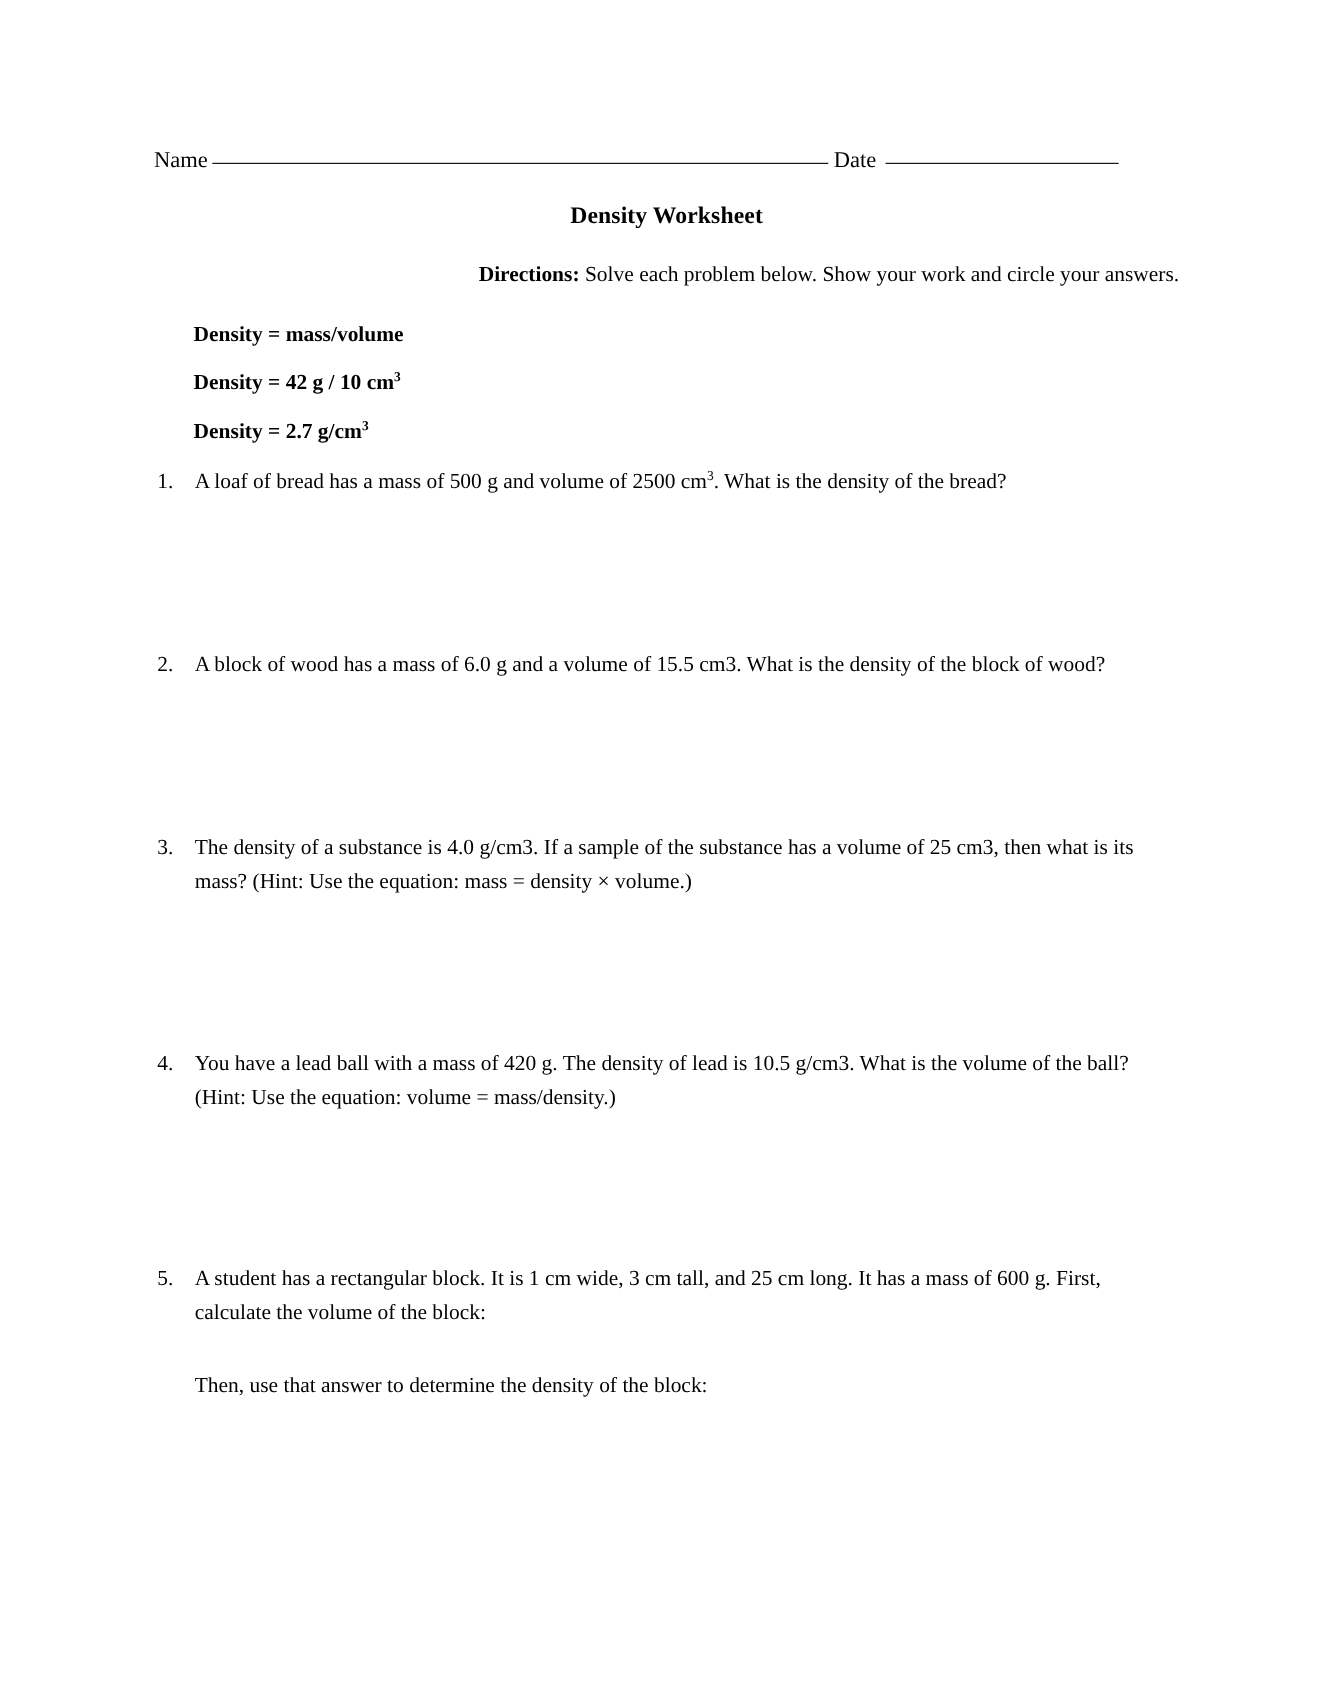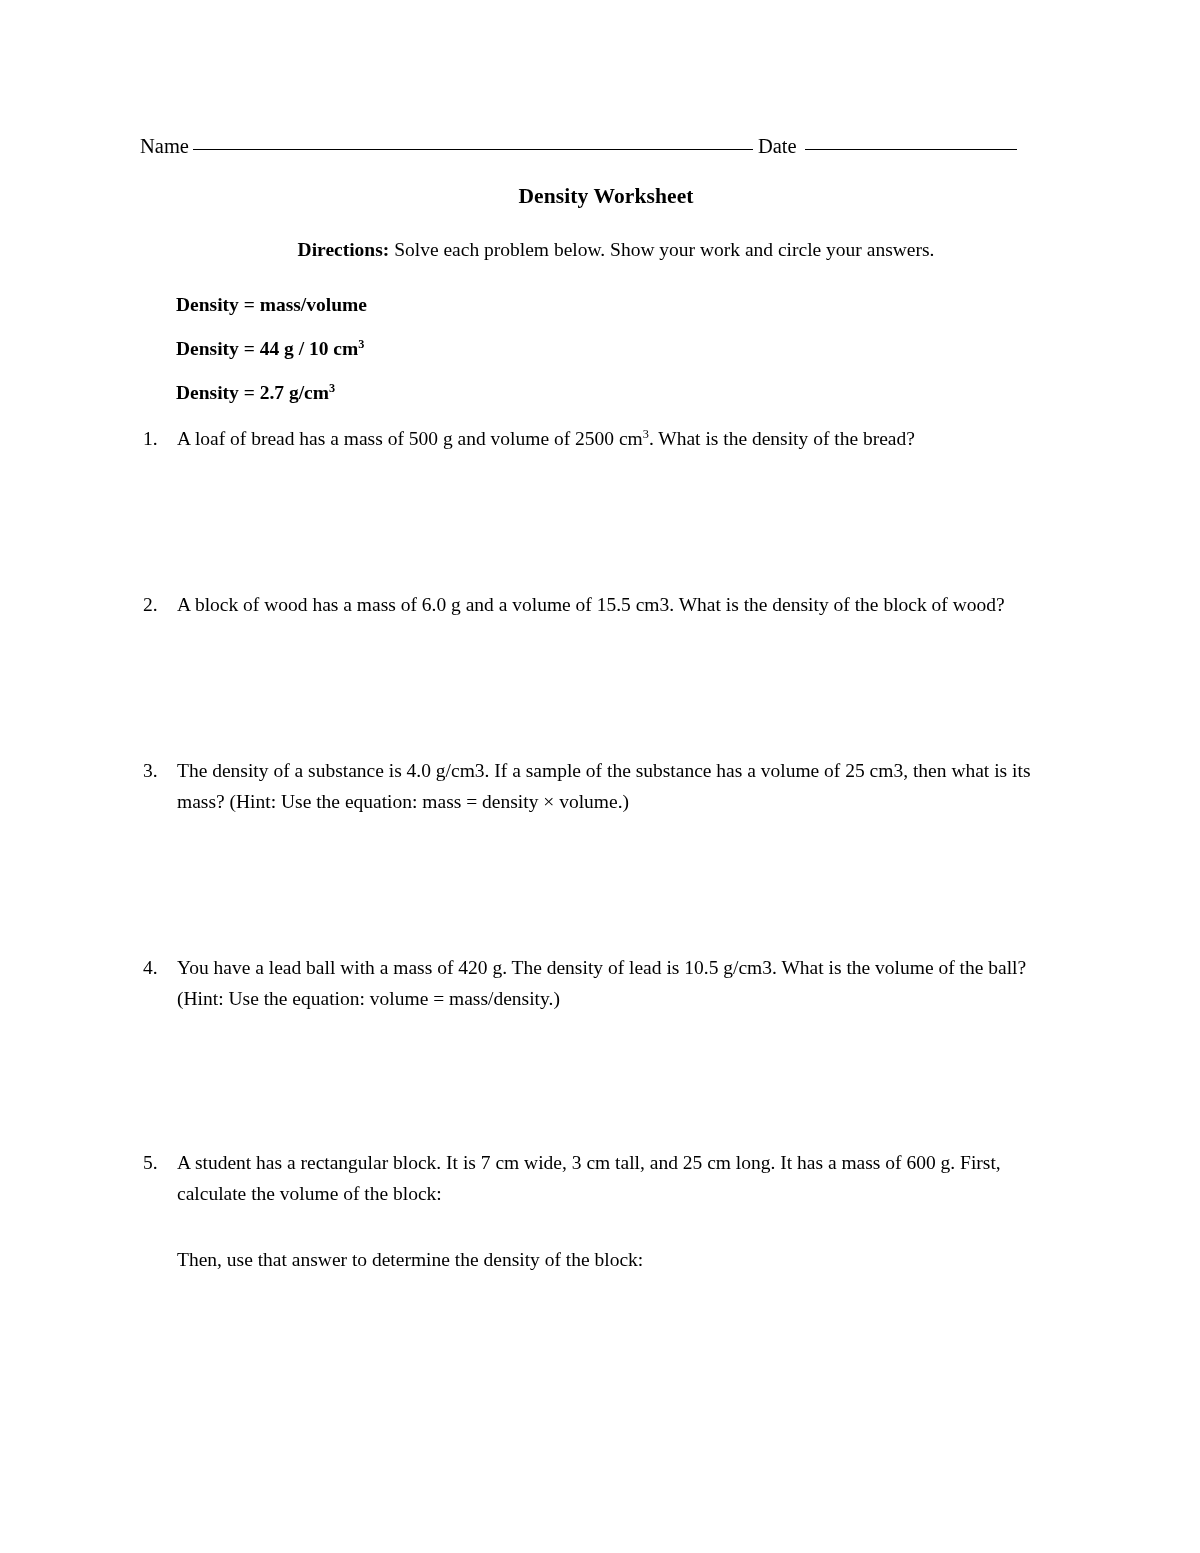--- a/index.html
+++ b/index.html
@@ -57,21 +57,21 @@
     font-size: 21.5px;
     margin-top: 25px;
     letter-spacing: .1px;
   }
 
   
   .para {
     font-size: 19.5px;
     line-height: 30.5px;
     margin-top: 26px;
-    text-align: center;
+    text-align: right;
     margin-left: 20px;
   }
   .para b { font-weight: bold; }
 
   .para-example { margin-top: 25px; }
 
   
   .formulas {
     margin-top: 25px;
     padding-left: 36px;
@@ -138,21 +138,21 @@
     <div class="para">
       <b>Directions:</b><span> Solve each problem below. Show your work and circle your answers.</span>
     </div>
 
 
     <div class="formulas">
       <div class="formula">
         <span>Density = mass/volume</span><sup></sup>
       </div>
       <div class="formula">
-        <span>Density = 44 g / 10 cm</span><sup>3</sup>
+        <span>Density = 42 g / 10 cm</span><sup>3</sup>
       </div>
       <div class="formula">
         <span>Density = 2.7 g/cm</span><sup>3</sup>
       </div>
     </div>
 
     <div class="qlist">
 
       <div class="qitem">
         <span class="qnum">1.</span>
@@ -173,20 +173,20 @@
       <div class="gap-3"></div>
 
       <div class="qitem">
         <span class="qnum">4.</span>
         <span class="qtext"><span>You have a lead ball with a mass of 420 g. The density of lead is 10.5 g/cm3. What is the volume of the ball? (Hint: Use the equation: volume = mass/density.)</span><sup></sup><span></span></span>
       </div>
       <div class="gap-4"></div>
 
       <div class="qitem">
         <span class="qnum">5.</span>
-        <span class="qtext"><span>A student has a rectangular block. It is 7 cm wide, 3 cm tall, and 25 cm long. It has a mass of 600 g. First, calculate the volume of the block:</span><sup></sup><span></span></span>
+        <span class="qtext"><span>A student has a rectangular block. It is 1 cm wide, 3 cm tall, and 25 cm long. It has a mass of 600 g. First, calculate the volume of the block:</span><sup></sup><span></span></span>
       </div>
 
       <div class="subline">Then, use that answer to determine the density of the block:</div>
 
     </div>
   </div>
 </div>
 
 </body></html>

